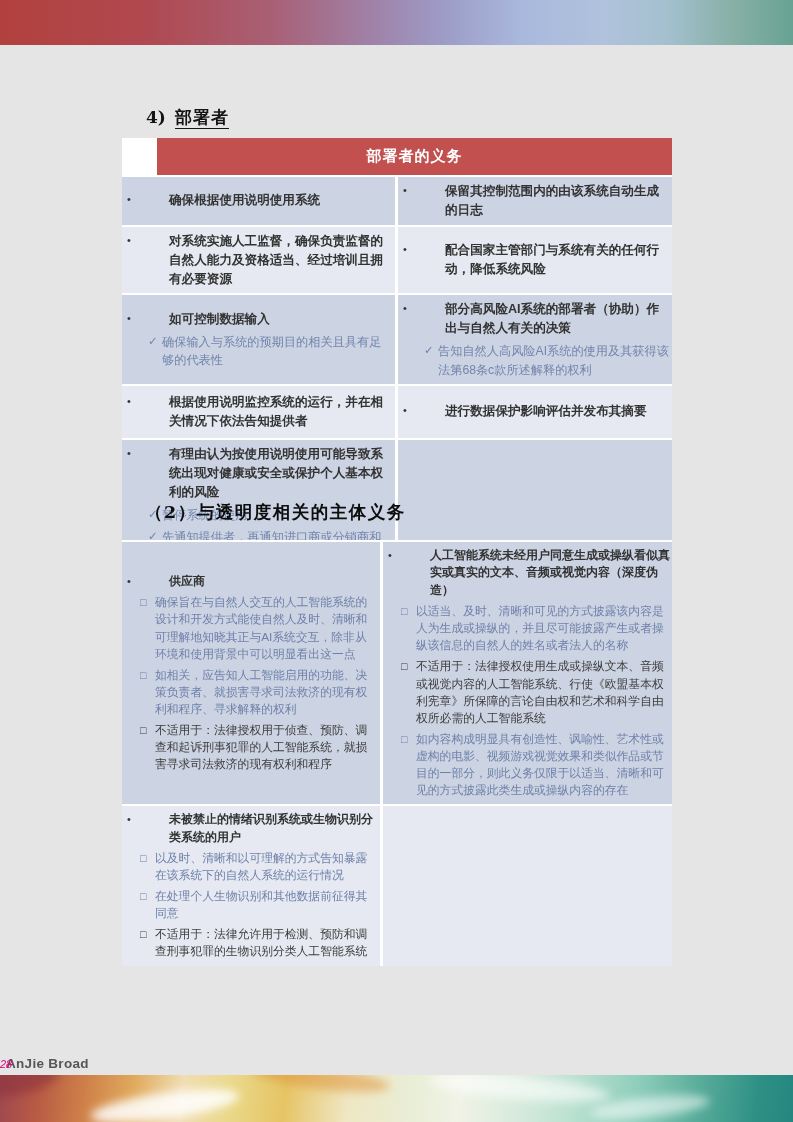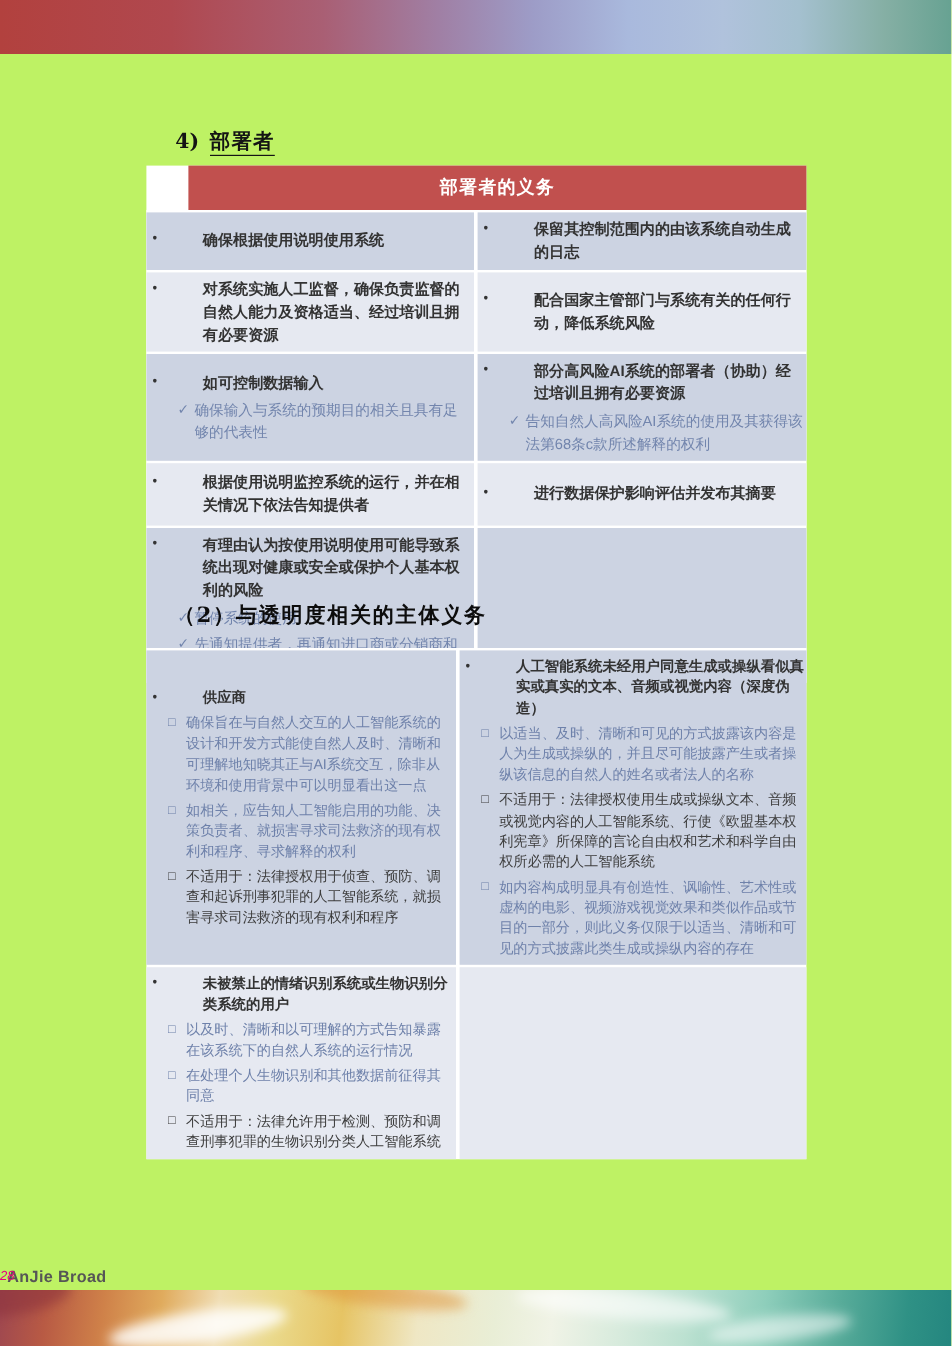--- a/index.html
+++ b/index.html
@@ -1,16 +1,16 @@
 <!DOCTYPE html>
 <html><head>
 <meta charset="utf-8">
 <style>
   html,body{margin:0;padding:0;background:#fff;}
-  .page{position:relative;width:793px;height:1122px;background:#bef264;overflow:hidden;
+  .page{position:relative;width:793px;height:1122px;background:#e5e5e5;overflow:hidden;
         font-family:"Liberation Sans",sans-serif;}
 
   
   .top-bar{position:absolute;top:0;left:0;width:793px;height:45px;
     background:linear-gradient(90deg,#b2413e 0%,#b0484f 18%,#a95f74 34%,#a07fa4 46%,
       #9d9cc7 56%,#a9b9dd 66%,#b0c2dc 76%,#a4c0cf 84%,#85afa4 93%,#67a292 100%);}
 
   
   .h1{position:absolute;left:146px;top:106px;font-family:"DejaVu Serif",serif;
       font-size:17px;font-weight:600;color:#141414;}
@@ -123,21 +123,21 @@
               <span class="txt">如可控制数据输入</span>
             </div>
             <div class="item check">
               <span class="blt">✓</span>
               <span class="txt">确保输入与系统的预期目的相关且具有足够的代表性</span>
             </div>
           </div>
           <div class="cell cell-right">
             <div class="item main">
               <span class="blt">•</span>
-              <span class="txt">部分高风险AI系统的部署者（协助）经过培训且拥有必要资源</span>
+              <span class="txt">部分高风险AI系统的部署者（协助）作出与自然人有关的决策</span>
             </div>
             <div class="item check">
               <span class="blt">✓</span>
               <span class="txt">告知自然人高风险AI系统的使用及其获得该法第68条c款所述解释的权利</span>
             </div>
           </div>
         </div>
         <div class="row row-light">
           <div class="cell cell-left">
             <div class="item main">

